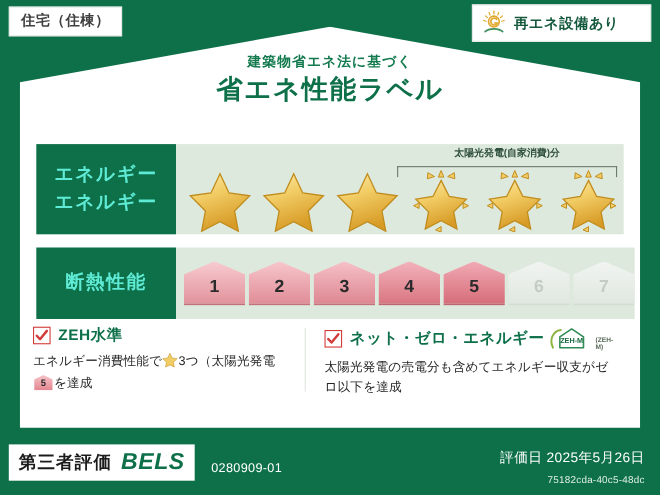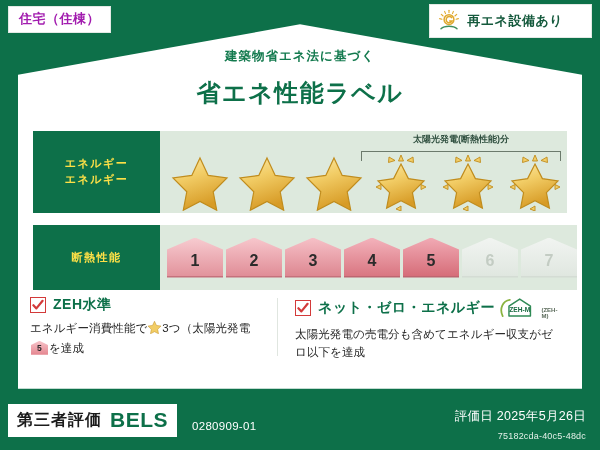--- a/index.html
+++ b/index.html
@@ -38,21 +38,21 @@
     background:#ffffff;
     display:flex; align-items:center;
     z-index:6;
   }
   #chip-housing {
     left:8px; top:6px;
     padding:3px 10px 4px 10px;
     border:1px solid #e3e9e5;
   }
   #chip-housing .chip-text {
-    font-size:13px; font-weight:700; color:#a21caf;
+    font-size:13px; font-weight:700; color:#404040;
     letter-spacing:0.5px; white-space:nowrap;
   }
   #chip-renewable {
     right:8px; top:4px;
     padding:3px 28px 3px 6px;
     border:1px solid #e3e9e5;
     gap:5px;
   }
   #chip-renewable .chip-text {
     font-size:13px; font-weight:700; color:#14593c;
@@ -63,40 +63,40 @@
   
   #title-block {
     position:absolute; left:0; right:0; top:48px;
     text-align:center; z-index:5;
   }
   #title-sub {
     font-size:12.5px; font-weight:700; color:#137a4e;
     letter-spacing:1px; line-height:1.3;
   }
   #title-main {
-    margin-top:14px;
+    margin-top:3px;
     font-size:24px; font-weight:700; color:#0d7049;
     letter-spacing:1.5px; line-height:1.25;
   }
 
   
   .perf-row {
     position:absolute; left:33px; right:33px;
     display:flex; align-items:stretch; z-index:5;
   }
   #row-energy { top:131px; height:82px; }
   #row-insulation { top:225px; height:65px; }
 
   .row-label {
     flex:0 0 127px;
     background:#0d7049;
-    color:#fde047;
+    color:#5eead4;
     display:flex; flex-direction:column;
     align-items:center; justify-content:center;
-    font-size:11px; font-weight:700;
+    font-size:17px; font-weight:700;
     letter-spacing:1.5px; line-height:1.45;
   }
   .row-body {
     flex:1 1 auto;
     background:#dde9dd;
     position:relative;
     display:flex; align-items:center;
   }
 
   
@@ -229,20 +229,21 @@
     padding:4px 9px 5px 9px;
     display:flex; align-items:center; gap:8px;
   }
   #bels-label {
     font-size:16px; font-weight:700; color:#1b1b1b;
     letter-spacing:1px;
   }
   #bels-word {
     font-size:21px; font-weight:700; color:#0d7049;
     letter-spacing:0.5px;
+    font-style:italic;
   }
   #bels-number {
     position:absolute; left:192px; bottom:18px;
     font-size:11.5px; color:#ffffff; letter-spacing:0.3px;
   }
   #eval-date {
     position:absolute; right:14px; bottom:25px;
     font-size:12.5px; color:#ffffff; letter-spacing:0.3px;
     text-align:right; white-space:nowrap;
   }
@@ -292,21 +293,21 @@
     <div class="row-label">
       <span>エネルギー</span>
       <span>エネルギー</span>
     </div>
     <div class="row-body">
 
       <div id="solar-bracket">
         <div class="bracket-line"></div>
         <div class="bracket-top"></div>
         <div id="solar-bracket-label">
-          <span>太陽光発電(断熱性能)分</span>
+          <span>太陽光発電(自家消費)分</span>
         </div>
       </div>
 
       <div id="star-strip">
 
         <div class="star-slot">
           <svg class="star-svg" viewBox="0 0 62 58">
             <defs>
                 <linearGradient id="gsolid" x1="0" y1="0" x2="0.35" y2="1">
               <stop offset="0%" stop-color="#fbe9a8"></stop>

